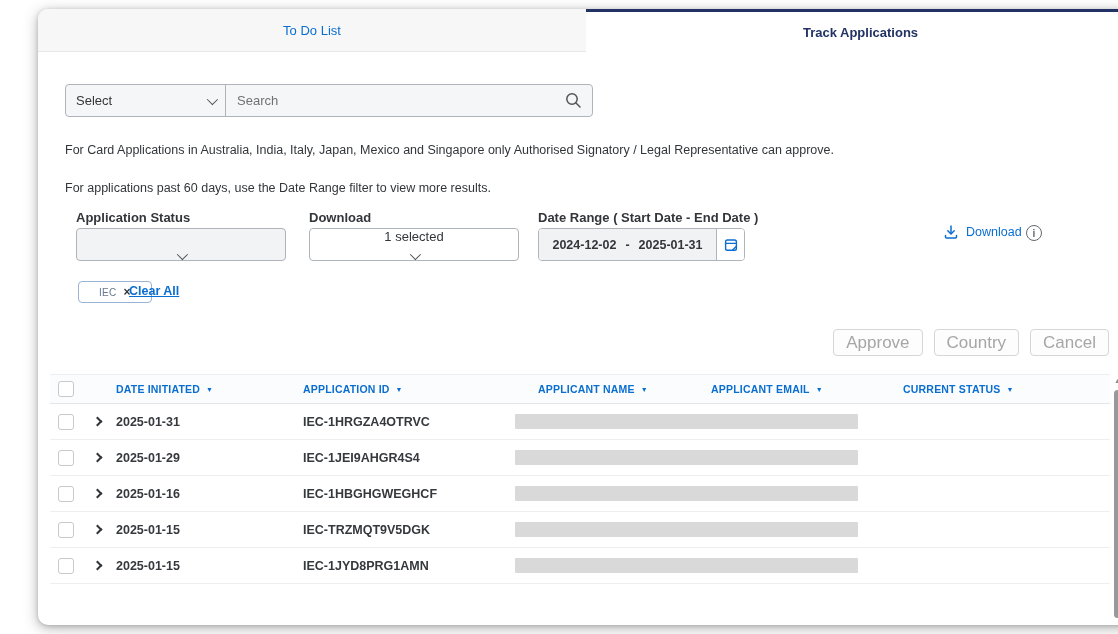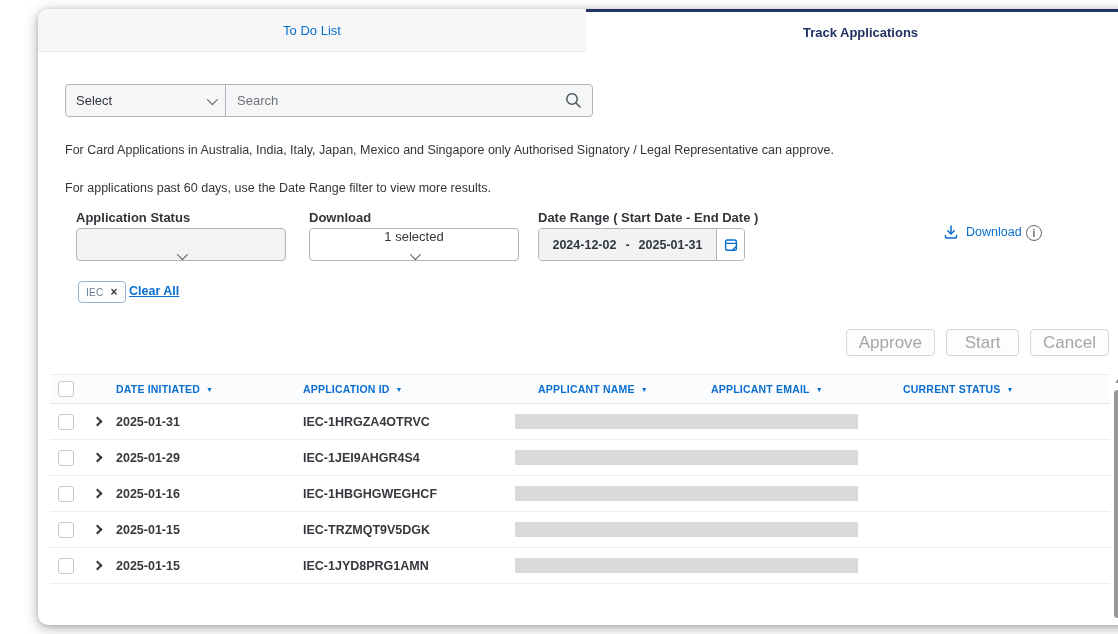--- a/index.html
+++ b/index.html
@@ -64,21 +64,21 @@
 
   .downloadlink { position:absolute; left:905px; top:215px; display:flex; align-items:center; gap:7px; cursor:pointer; }
   .downloadlink span { color:#0a6ed1; font-size:12.5px; }
   .infoicon {
     position:absolute; left:988px; top:216px; width:16px; height:16px; border:1.4px solid #63686c; border-radius:50%;
     display:flex; align-items:center; justify-content:center; font-size:10px; font-weight:700; color:#63686c; cursor:pointer;
   }
 
   
   .chip {
-    position:absolute; left:40px; top:272px; height:22px; padding:0 7px; border:1px solid #9ab3d5; border-radius:4px;
+    position:absolute; left:40px; top:272px; height:22px; padding:0 20px; border:1px solid #9ab3d5; border-radius:4px;
     display:flex; align-items:center; gap:7px; background:#fff; cursor:pointer;
   }
   .chip .t { font-size:10px; color:#64788f; letter-spacing:.3px; }
   .chip .x { font-size:12px; color:#32363a; font-weight:700; line-height:1; cursor:pointer; }
   .clearall { position:absolute; left:91px; top:275px; font-size:12.5px; font-weight:600; color:#0a6ed1; text-decoration:underline; cursor:pointer; }
 
   
   .actions { position:absolute; right:26px; top:320px; display:flex; gap:11px; }
   .abtn {
     min-width:73px; height:27px; border:1px solid #d6d6d6; border-radius:4px; background:#fdfdfd;
@@ -188,21 +188,21 @@
   </div>
 
   <div class="chip">
     <span class="t">IEC</span>
     <span class="x">×</span>
   </div>
   <div class="clearall">Clear All</div>
 
   <div class="actions">
     <div class="abtn">Approve</div>
-    <div class="abtn">Start</div>
+    <div class="abtn">Country</div>
     <div class="abtn">Cancel</div>
   </div>
 
   <div class="table">
     <div class="thead">
       <div class="w-cb">
           <span class="cbox"></span>
         </div>
       <div class="w-chev"></div>
       <div class="th w-date">

